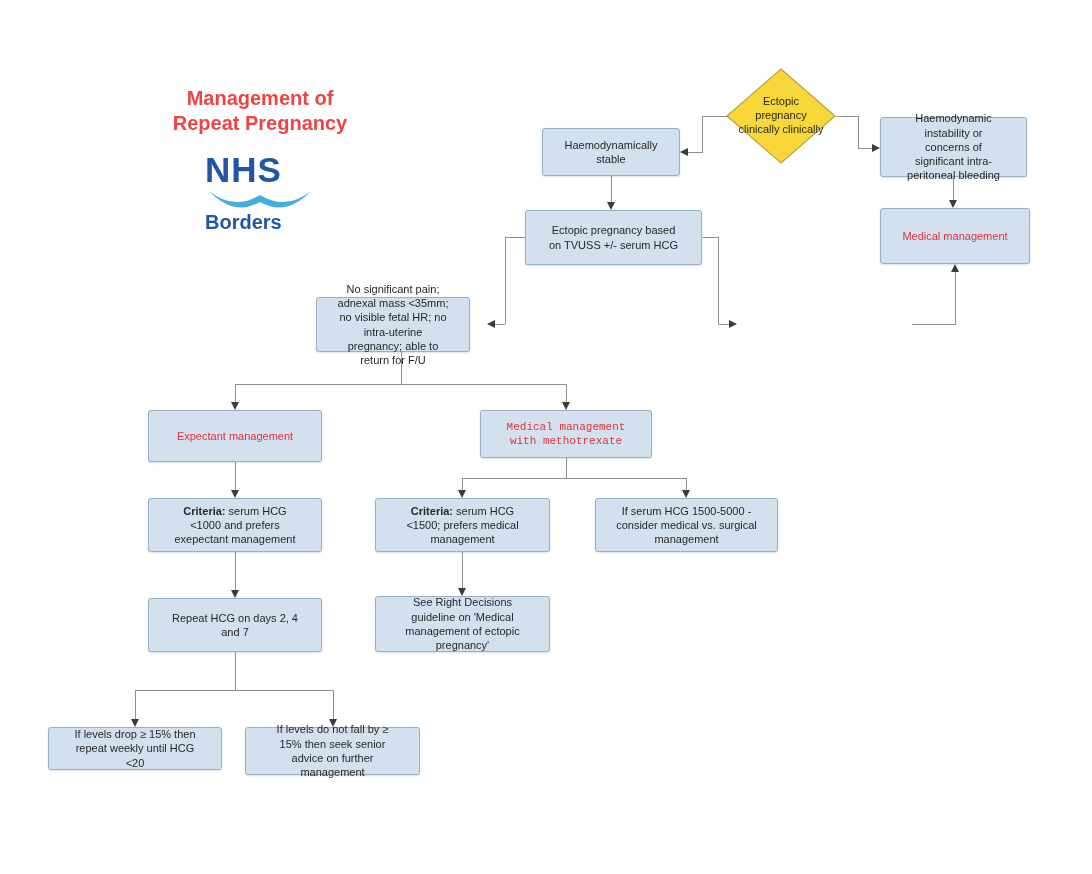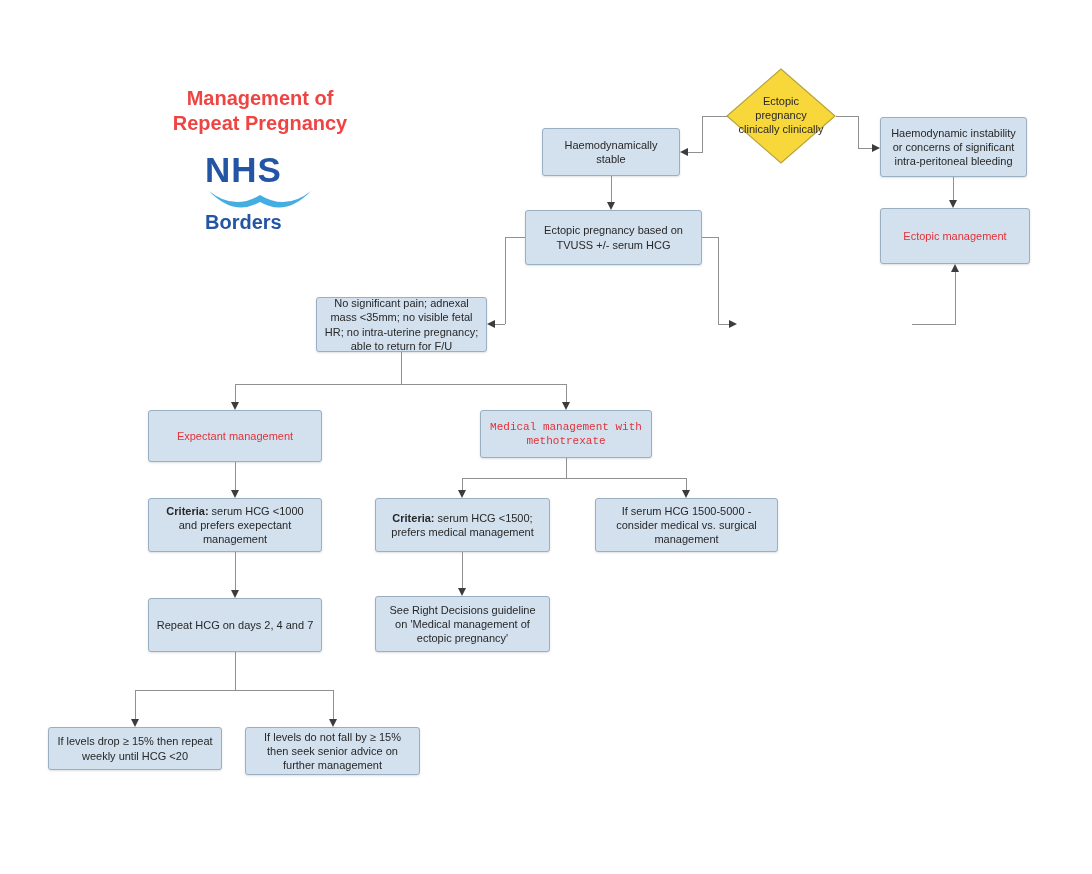--- a/index.html
+++ b/index.html
@@ -4,21 +4,21 @@
 <style>
   html,body{margin:0;padding:0;background:#ffffff;}
   #canvas{
     position:relative;width:1092px;height:874px;background:#ffffff;
     font-family:"Liberation Sans", sans-serif;overflow:hidden;
   }
   .node{
     position:absolute;box-sizing:border-box;
     background:#d3e1ef;border:1px solid #9bafc2;border-radius:3px;
     display:flex;align-items:center;justify-content:center;
-    padding:4px 7px;text-align:center;
+    padding:4px 20px;text-align:center;
     font-size:11px;line-height:1.3;color:#272727;
     box-shadow:0 1px 2px rgba(120,130,140,0.25);
   }
   .node.red{color:#e03238;}
   .node b{font-weight:bold;}
   .h-line{position:absolute;height:1px;background:#909090;}
   .v-line{position:absolute;width:1px;background:#909090;}
   .arr{position:absolute;width:0;height:0;}
   .arr-down{border-left:4px solid transparent;border-right:4px solid transparent;border-top:8px solid #3c3c3c;}
   .arr-up{border-left:4px solid transparent;border-right:4px solid transparent;border-bottom:8px solid #3c3c3c;}
@@ -63,26 +63,26 @@
     <div class="dtext">Ectopic pregnancy clinically clinically</div>
   </div>
 
   <div class="node" style="left:542px;top:128px;width:138px;height:48px;">
     <span>Haemodynamically stable</span>
   </div>
   <div class="node" style="left:880px;top:117px;width:147px;height:60px;">
     <span>Haemodynamic instability or concerns of significant intra-peritoneal bleeding</span>
   </div>
   <div class="node red" style="left:880px;top:208px;width:150px;height:56px;">
-    <span>Ectopic management</span>
+    <span>Medical management</span>
   </div>
   <div class="node" style="left:525px;top:210px;width:177px;height:55px;">
     <span>Ectopic pregnancy based on TVUSS +/- serum HCG</span>
   </div>
-  <div class="node" style="left:316px;top:297px;width:171px;height:55px;">
+  <div class="node" style="left:316px;top:297px;width:154px;height:55px;">
     <span>No significant pain; adnexal mass &lt;35mm; no visible fetal HR; no intra-uterine pregnancy; able to return for F/U</span>
   </div>
   <div class="node red" style="left:148px;top:410px;width:174px;height:52px;">
     <span>Expectant management</span>
   </div>
   <div class="node red" style="left:480px;top:410px;width:172px;height:48px;font-family:Liberation Mono, monospace;">
     <span>Medical management with methotrexate</span>
   </div>
   <div class="node" style="left:148px;top:498px;width:174px;height:54px;">
     <span><b>Criteria:</b><span> serum HCG &lt;1000 and prefers exepectant management</span></span>

